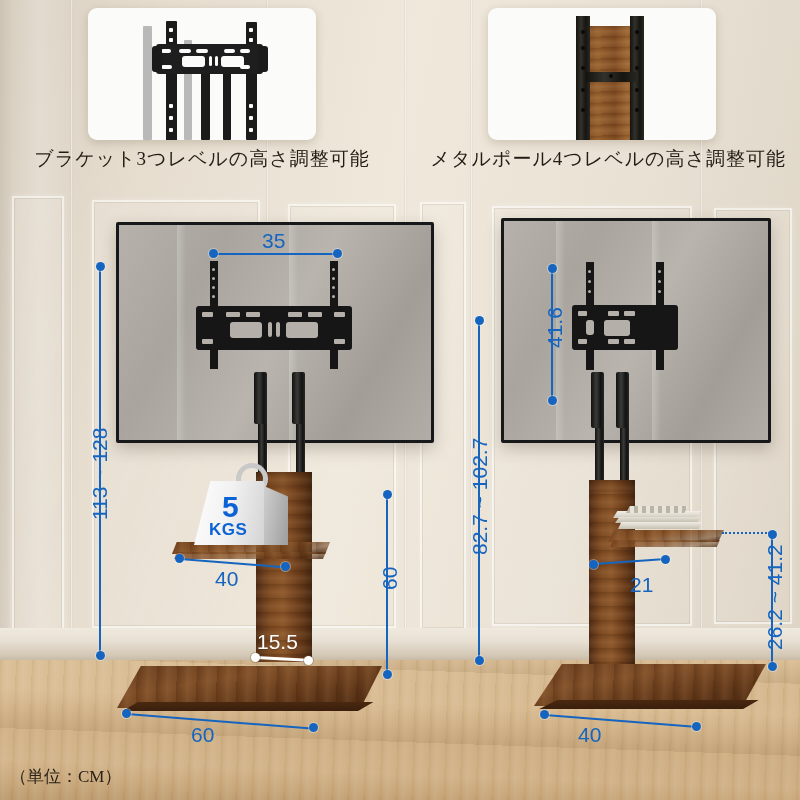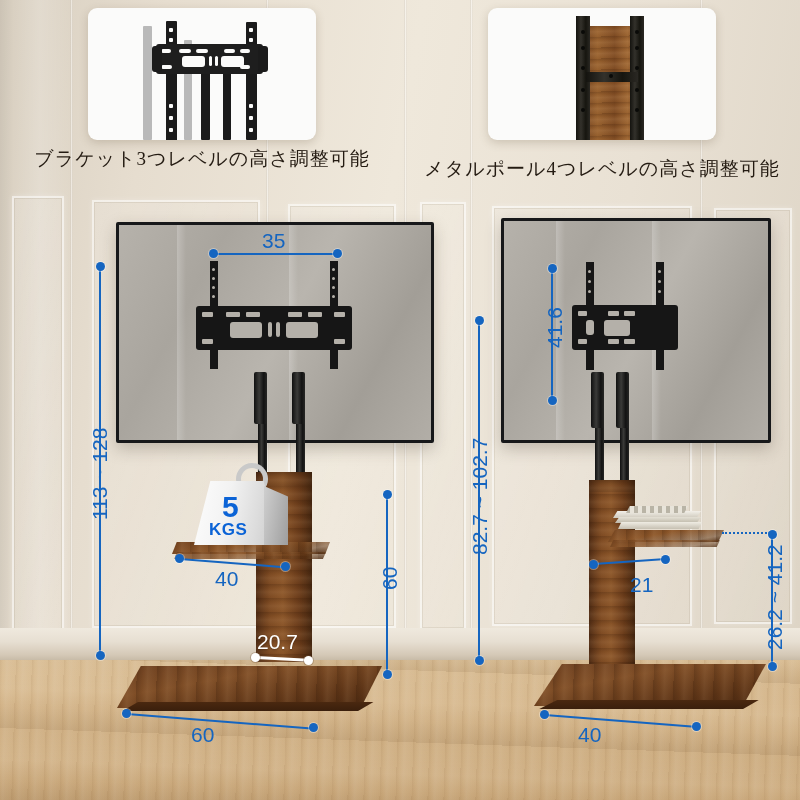--- a/index.html
+++ b/index.html
@@ -209,21 +209,21 @@
     <div class="pole-screw" style="left:93px;top:58px;"></div>
     <div class="pole-screw" style="left:93px;top:80px;"></div>
     <div class="pole-screw" style="left:93px;top:100px;"></div>
     <div class="pole-screw" style="left:147px;top:22px;"></div>
     <div class="pole-screw" style="left:147px;top:38px;"></div>
     <div class="pole-screw" style="left:147px;top:58px;"></div>
     <div class="pole-screw" style="left:147px;top:80px;"></div>
     <div class="pole-screw" style="left:147px;top:100px;"></div>
     <div class="pole-screw" style="left:121px;top:66px;"></div>
   </div>
-  <div class="cap" style="left:418px;top:156px;width:368px;">メタルポール4つレベルの高さ調整可能</div>
+  <div class="cap" style="left:418px;top:146px;width:368px;text-align:right;">メタルポール4つレベルの高さ調整可能</div>
 
   <div>
 
     <div class="tv" style="left:116px;top:222px;width:312px;height:215px;">
       <div class="tv-sheen" style="left:58px;"></div>
       <div class="tv-sheen" style="left:170px;"></div>
     </div>
 
     <div class="steel" style="left:258px;top:380px;width:9px;height:108px;"></div>
     <div class="steel" style="left:296px;top:380px;width:9px;height:108px;"></div>
@@ -290,21 +290,21 @@
       <div class="dline" style="left:180px;top:558px;width:104px;height:2px;transform:rotate(4.5deg);transform-origin:left center;"></div>
       <div class="ddot" style="left:175px;top:554px;"></div>
       <div class="ddot" style="left:281px;top:562px;"></div>
       <div class="dlabel" style="left:215px;top:567px;">40</div>
     </div>
 
     <div>
       <div class="dline w" style="left:256px;top:656px;width:52px;height:3px;transform:rotate(3deg);transform-origin:left center;"></div>
       <div class="ddot w" style="left:251px;top:653px;"></div>
       <div class="ddot w" style="left:304px;top:656px;"></div>
-      <div class="dlabel w" style="left:257px;top:630px;">20.7</div>
+      <div class="dlabel w" style="left:257px;top:630px;">15.5</div>
     </div>
 
     <div class="base" style="left:117px;top:666px;width:265px;height:42px;
          clip-path:polygon(9% 0%, 100% 0%, 92% 100%, 0% 100%);"></div>
     <div class="base-edge" style="left:120px;top:702px;width:256px;height:9px;
          clip-path:polygon(7% 0%, 99% 0%, 93% 100%, 1% 100%);"></div>
 
     <div>
       <div class="dline" style="left:386px;top:494px;width:2px;height:180px;"></div>
       <div class="ddot" style="left:383px;top:490px;"></div>
@@ -409,14 +409,15 @@
          clip-path:polygon(9% 0%, 99% 0%, 92% 100%, 1% 100%);"></div>
 
     <div>
       <div class="dline" style="left:545px;top:714px;width:150px;height:2px;transform:rotate(4.5deg);transform-origin:left center;"></div>
       <div class="ddot" style="left:540px;top:710px;"></div>
       <div class="ddot" style="left:692px;top:722px;"></div>
       <div class="dlabel" style="left:578px;top:723px;">40</div>
     </div>
   </div>
 
+  <div class="unit">（単位：CM）</div>
 
 </div>
 
 </body></html>

